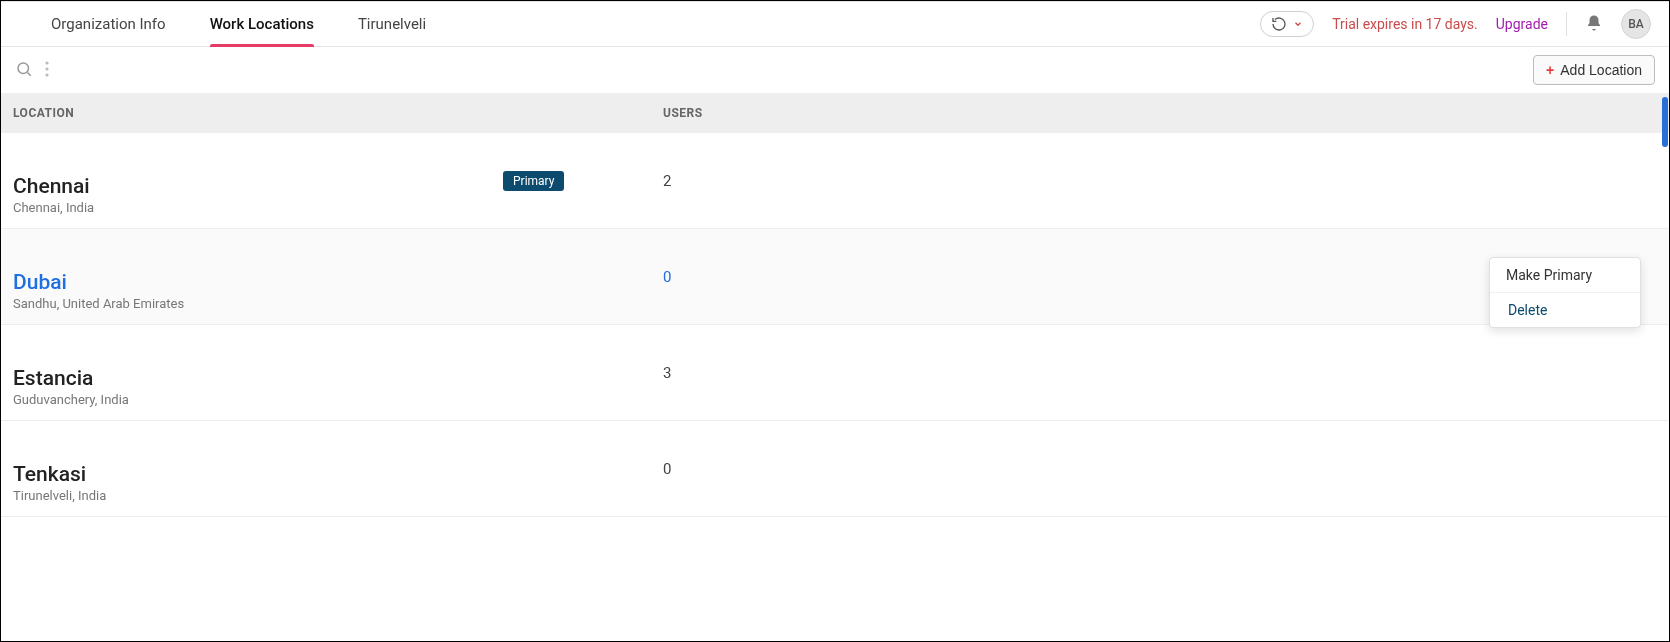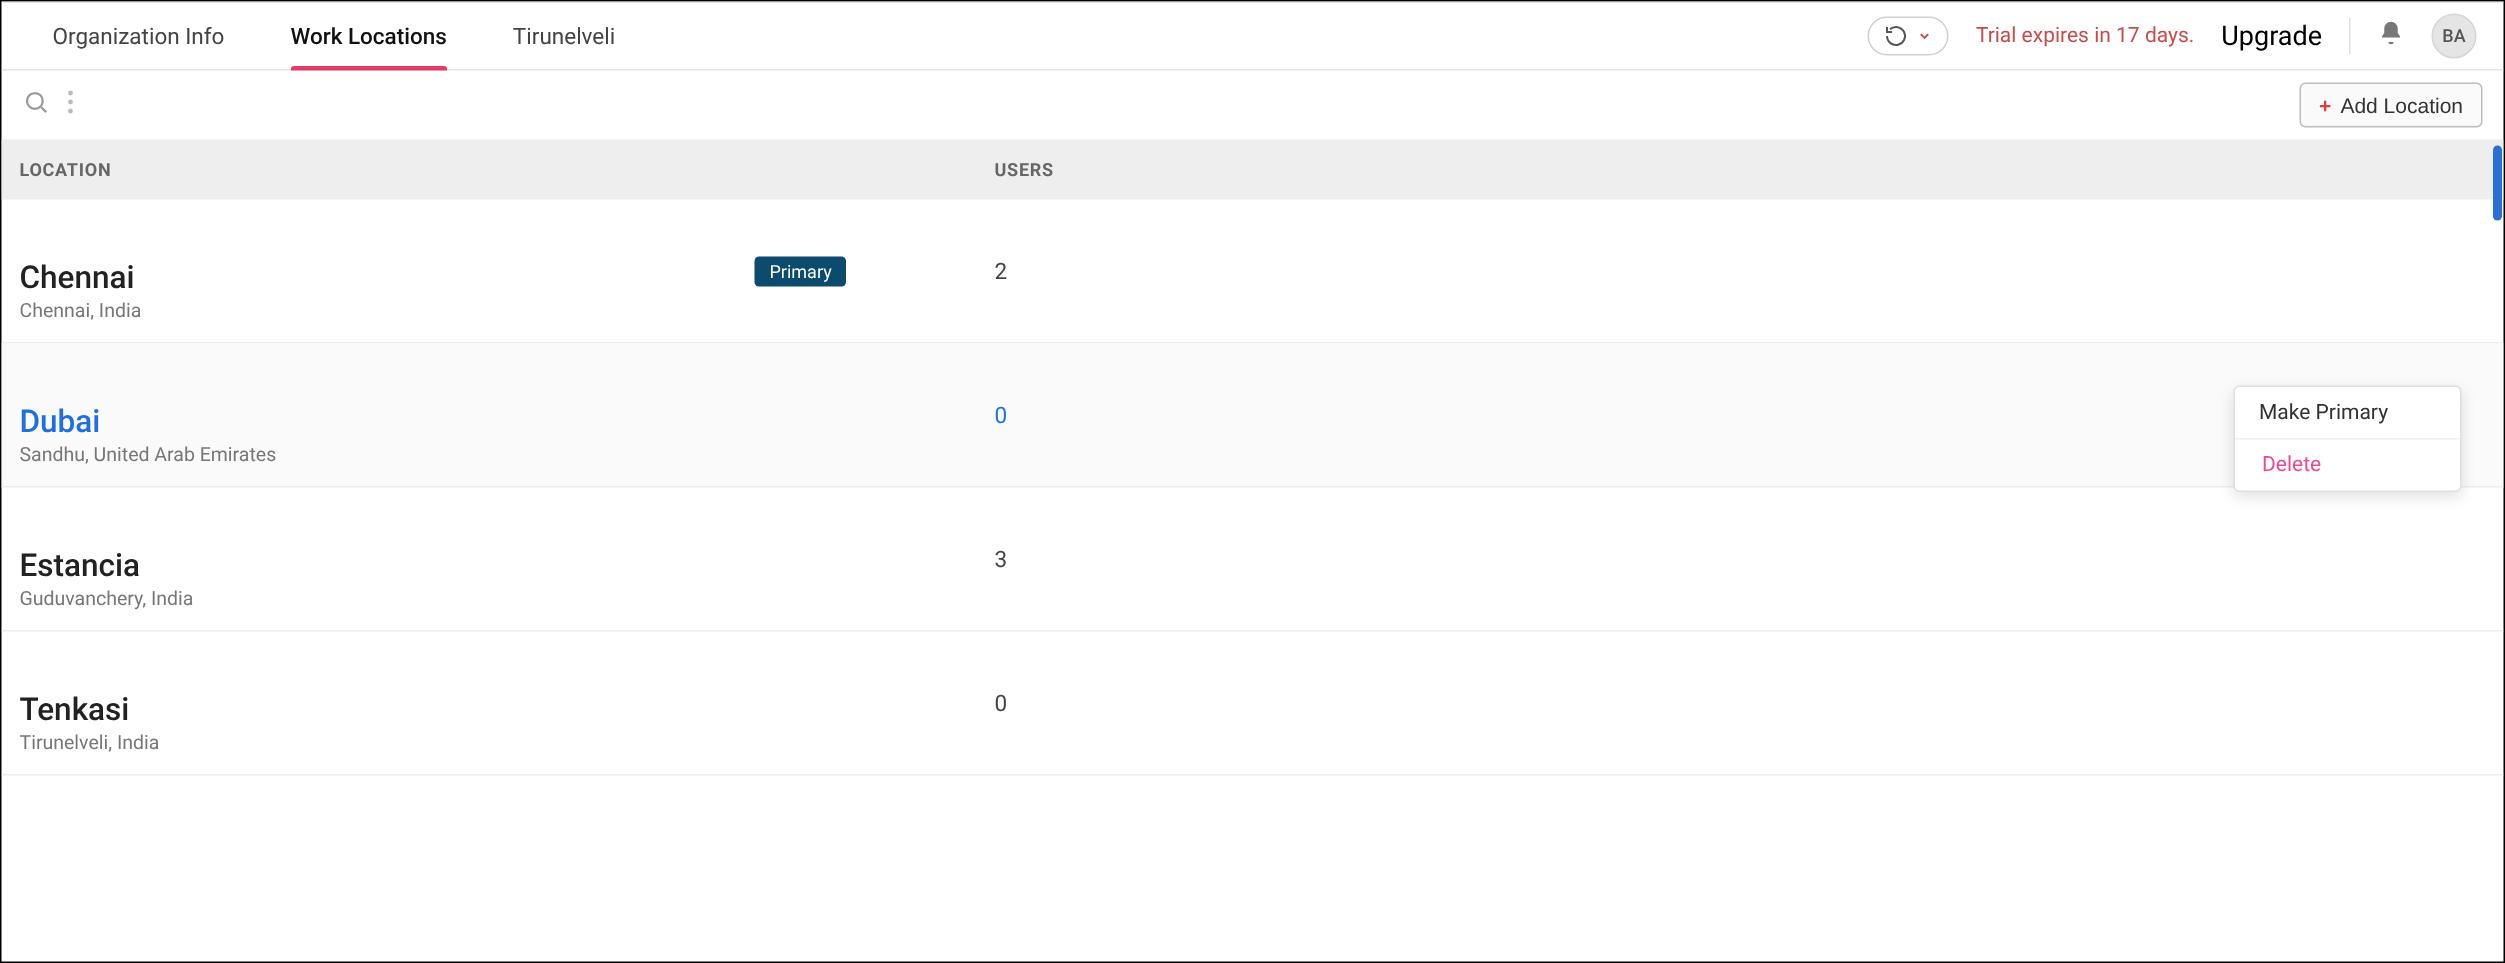--- a/index.html
+++ b/index.html
@@ -15,21 +15,21 @@
     overflow: hidden;
   }
 
   
   .header {
     display: flex;
     align-items: center;
     height: 46px;
     border-top: 1px solid #e5e5e5;
     border-bottom: 1px solid #e5e5e5;
-    padding-left: 34px;
+    padding-left: 50px;
     padding-right: 18px;
   }
   .tabs {
     display: flex;
     align-items: center;
     gap: 44px;
     height: 100%;
   }
   .tab {
     height: 100%;
@@ -64,21 +64,21 @@
     gap: 6px;
     border: 1px solid #d0d0d0;
     border-radius: 16px;
     padding: 4px 10px;
     cursor: pointer;
     color: #555;
   }
   .pill svg.icon-rewind { width: 16px; height: 16px; stroke: #555; }
   .pill svg.icon-chevron { width: 10px; height: 10px; stroke: #c94b4b; fill:none;}
   .trial-text { color: #c94b4b; font-size: 14px; }
-  .upgrade-link { color: #000000; cursor: pointer; font-size: 18px; }
+  .upgrade-link { color: #a21caf; cursor: pointer; font-size: 14px; }
   .divider { width: 1px; height: 24px; background: #e0e0e0; }
   .bell-icon svg { width: 18px; height: 18px; fill: #777; cursor: pointer; }
   .avatar {
     width: 30px; height: 30px;
     border-radius: 50%;
     background: #e5e5e5;
     display: flex; align-items: center; justify-content: center;
     font-size: 12px; color: #555; font-weight: 500;
     border: 1px solid #d5d5d5;
     cursor: pointer;
@@ -180,21 +180,21 @@
     box-shadow: 0 3px 10px rgba(0,0,0,0.12);
     z-index: 10;
   }
   .dropdown-item {
     padding: 9px 16px;
     font-size: 14px;
     color: #333;
     cursor: pointer;
   }
   .dropdown-item + .dropdown-item { border-top: 1px solid #f0f0f0; }
-  .dropdown-item.danger { color: #ec4899; padding-left: 18px; }
+  .dropdown-item.danger { color: #0c4a6e; padding-left: 18px; }
 
   
   .scroll-hint {
     position: absolute;
     right: 1px;
     top: 96px;
     width: 6px;
     height: 50px;
     background: #2a6fd6;
     border-radius: 3px;

